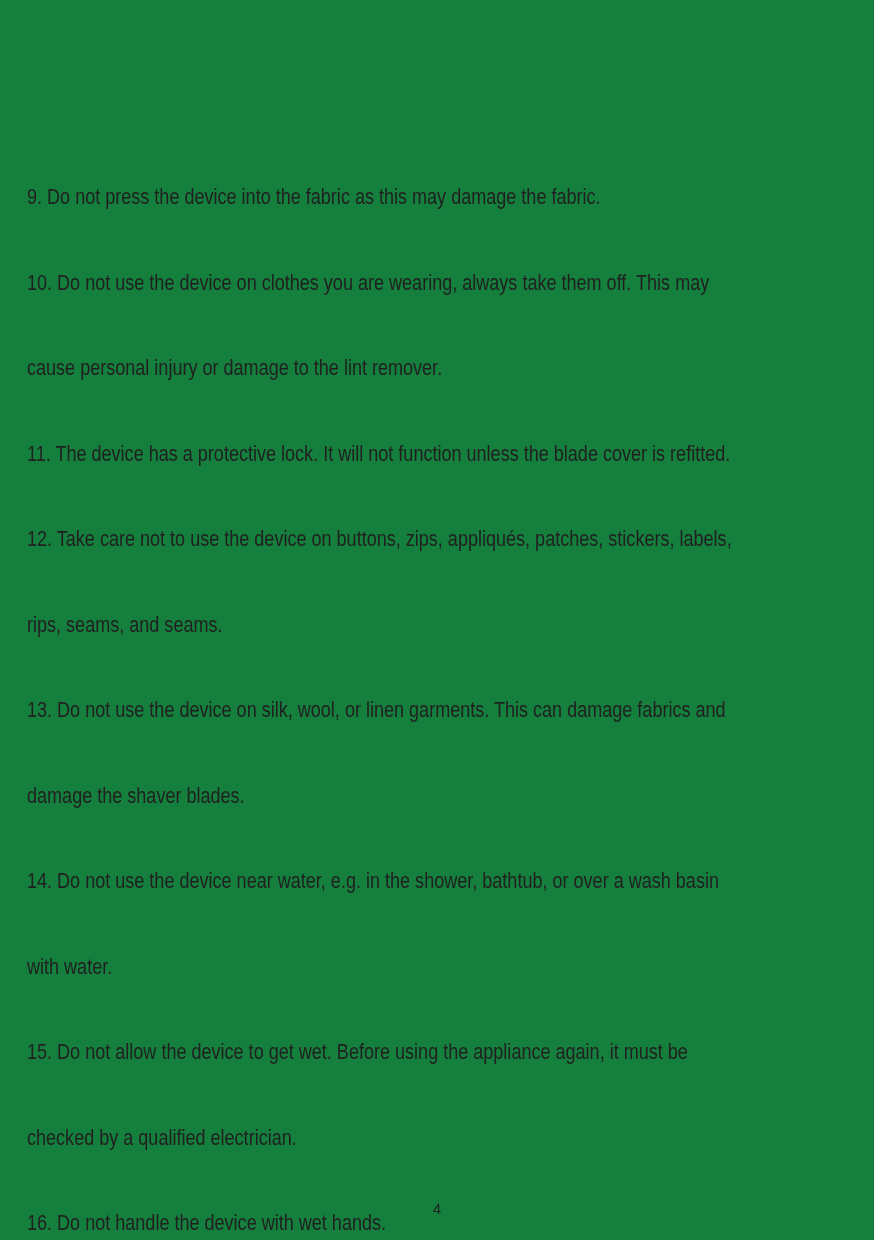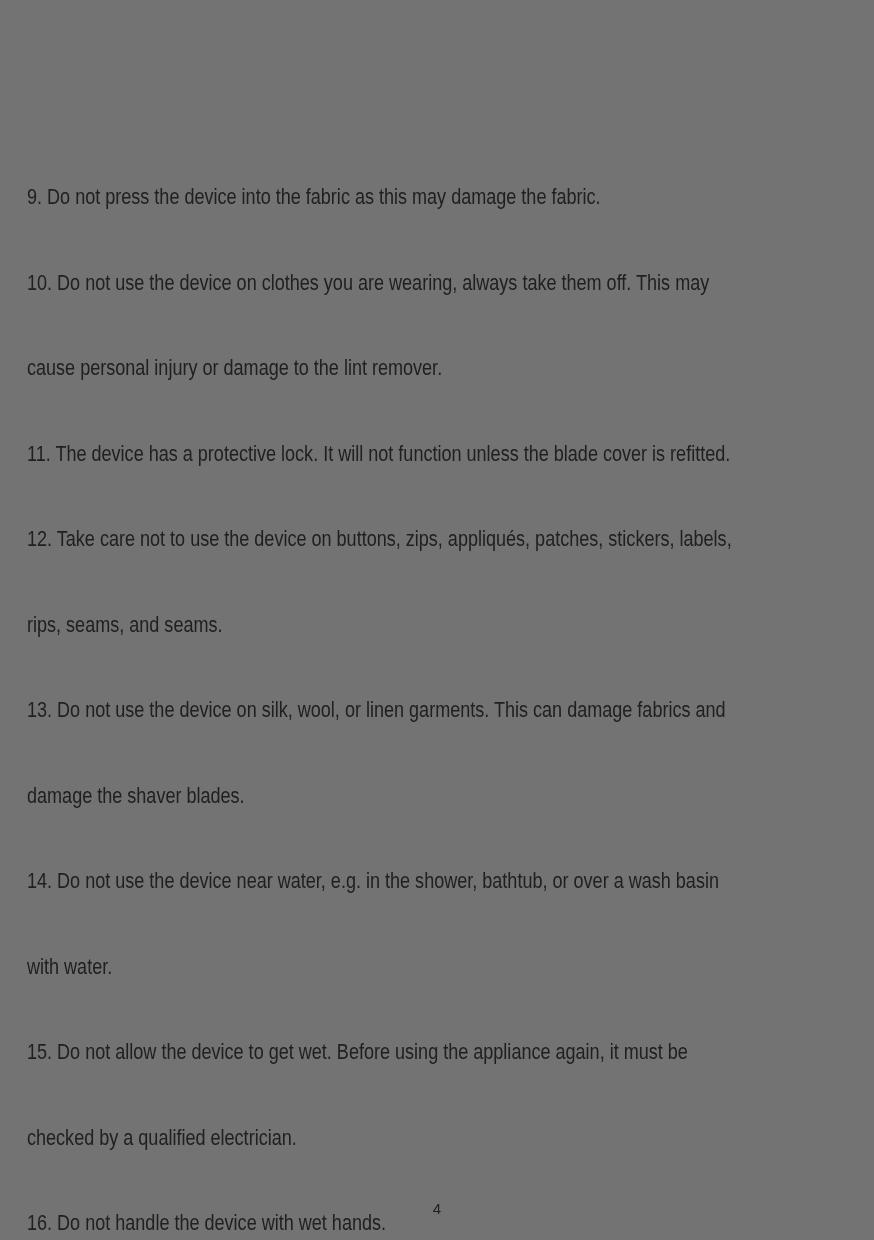--- a/index.html
+++ b/index.html
@@ -9,21 +9,21 @@
     height: 1240px;
     background: #ffffff;
     overflow: hidden;
     font-family: "Liberation Sans", "DejaVu Sans", sans-serif;
     color: #202020;
   }
   .page {
     position: relative;
     width: 874px;
     height: 1240px;
-    background: #737373;
+    background: #15803d;
   }
   
   .content {
     position: absolute;
     left: 27px;
     top: 0;
     width: 1020px;
     transform: scaleX(0.82);
     transform-origin: 0 0;
     white-space: pre; 

